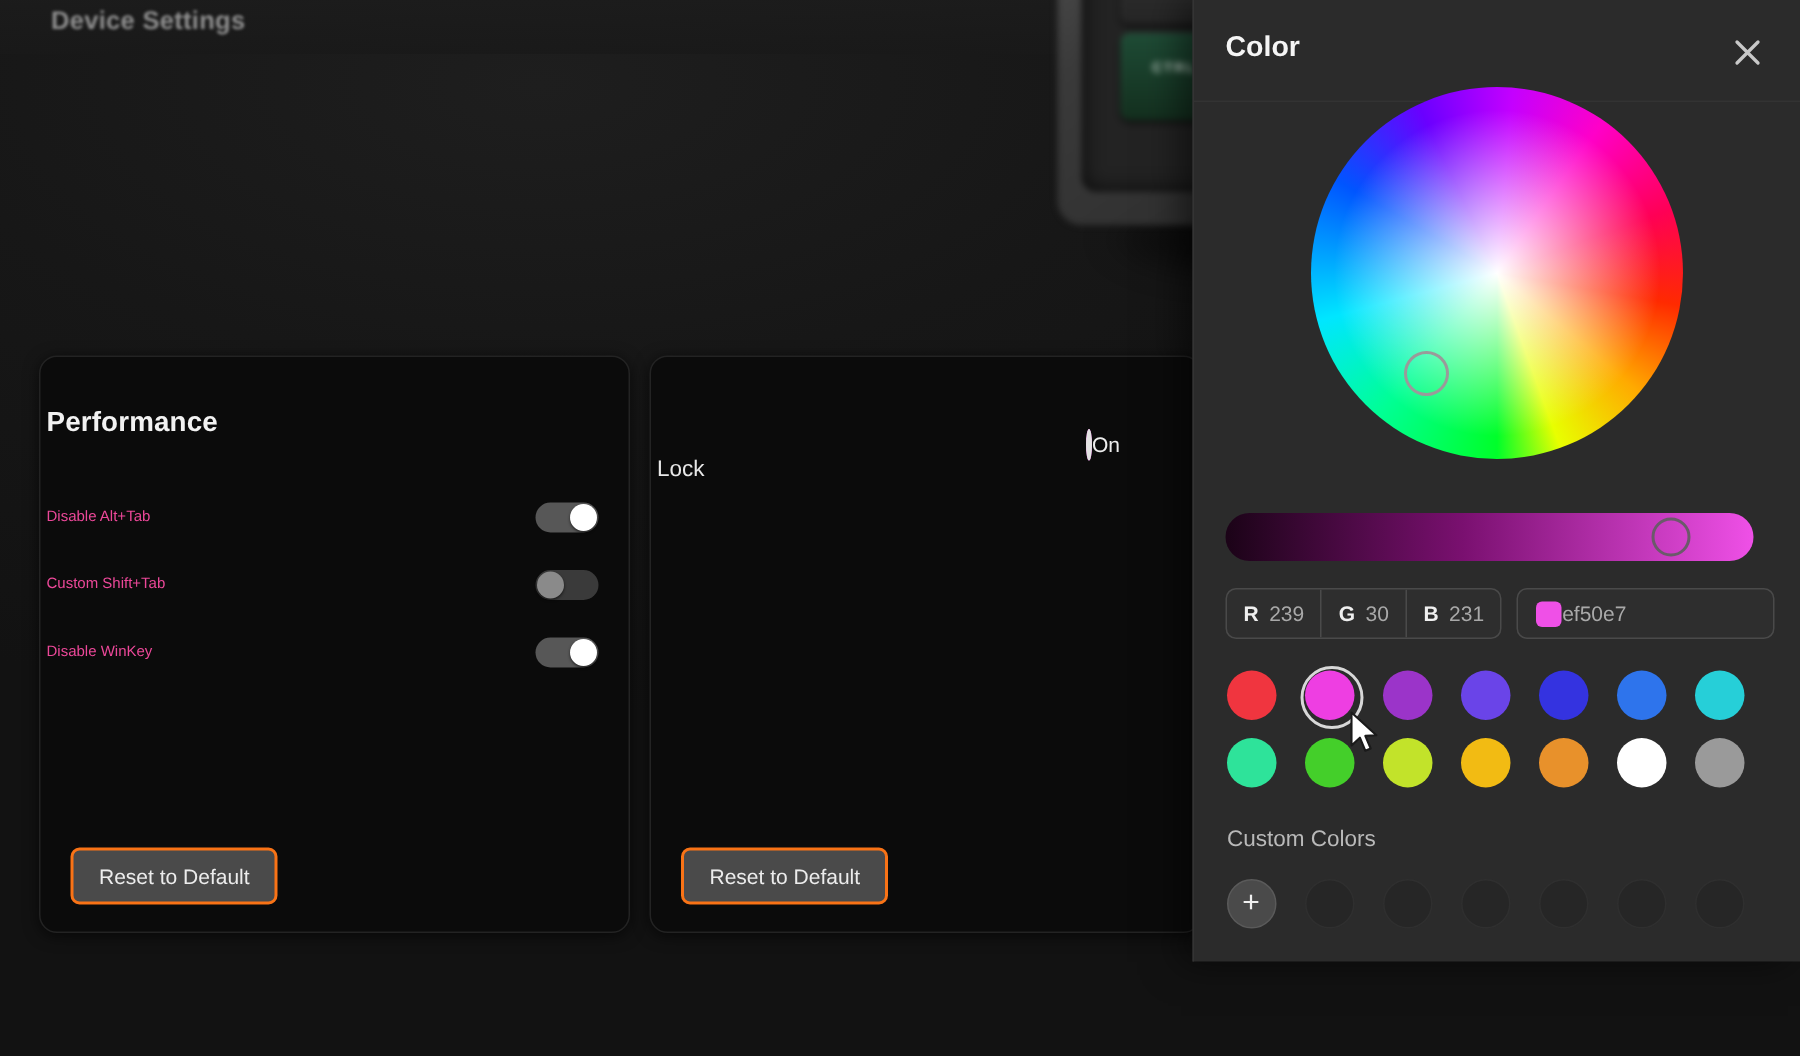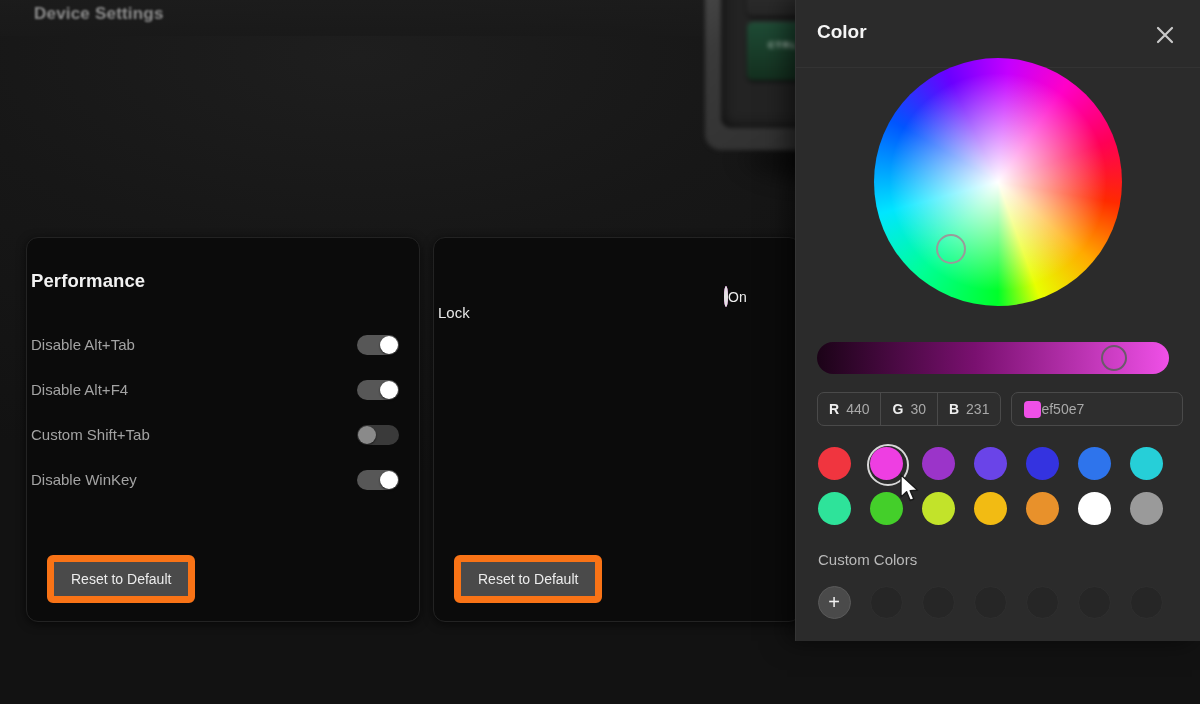--- a/index.html
+++ b/index.html
@@ -96,21 +96,21 @@
   .card-sub {
     margin-top: 25px;
     font-size: 15px; color: #e4e4e4; font-weight: 400;
   }
 
   .rows { margin-top: 30px; }
   .row {
     display: flex; align-items: center; justify-content: space-between;
     height: 45px;
   }
-  .row-label { font-size: 15px; color: #a3a3a3; }
+  .row-label { font-size: 10px; color: #ec4899; }
 
   
   .toggle {
     width: 42px; height: 20px; border-radius: 11px;
     position: relative; flex: 0 0 auto;
   }
   .toggle.on  { background: #575757; }
   .toggle.off { background: #3a3a3a; }
   .toggle .knob {
     position: absolute; top: 1px; width: 18px; height: 18px;
@@ -142,21 +142,21 @@
     border-top: 11px solid transparent;
     border-bottom: 11px solid transparent;
     border-right: 11px solid #2b2b2b;
   }
 
   .card-footer {
     position: absolute; left: 20px; bottom: 18px;
   }
   .btn-reset {
     background: #4a4a4a;
-    border: 7px solid #f97316;
+    border: 2px solid #f97316;
     border-radius: 6px;
     color: #ececec;
     font-size: 14px;
     font-family: "Liberation Sans", sans-serif;
     padding: 9px 17px;
     cursor: pointer;
   }
 
   
   .color-panel {
@@ -345,26 +345,20 @@
 
       <div class="rows">
 
         <div class="row">
           <span class="row-label">Disable Alt+Tab</span>
           <span class="toggle on">
               <span class="knob"></span>
             </span>
         </div>
 
-        <div class="row">
-          <span class="row-label">Disable Alt+F4</span>
-          <span class="toggle on">
-              <span class="knob"></span>
-            </span>
-        </div>
 
         <div class="row">
           <span class="row-label">Custom Shift+Tab</span>
           <span class="toggle off">
               <span class="knob"></span>
             </span>
         </div>
 
         <div class="row">
           <span class="row-label">Disable WinKey</span>
@@ -416,21 +410,21 @@
     </div>
 
     <div class="slider" id="brightness-slider">
       <div class="slider-knob" style="left: 283.76px;"></div>
     </div>
 
     <div class="fields">
       <div class="rgb-group">
         <div class="rgb-cell">
           <span class="rgb-key">R</span>
-          <span class="rgb-val">440</span>
+          <span class="rgb-val">239</span>
         </div>
         <div class="rgb-cell">
           <span class="rgb-key">G</span>
           <span class="rgb-val">30</span>
         </div>
         <div class="rgb-cell">
           <span class="rgb-key">B</span>
           <span class="rgb-val">231</span>
         </div>
       </div>

